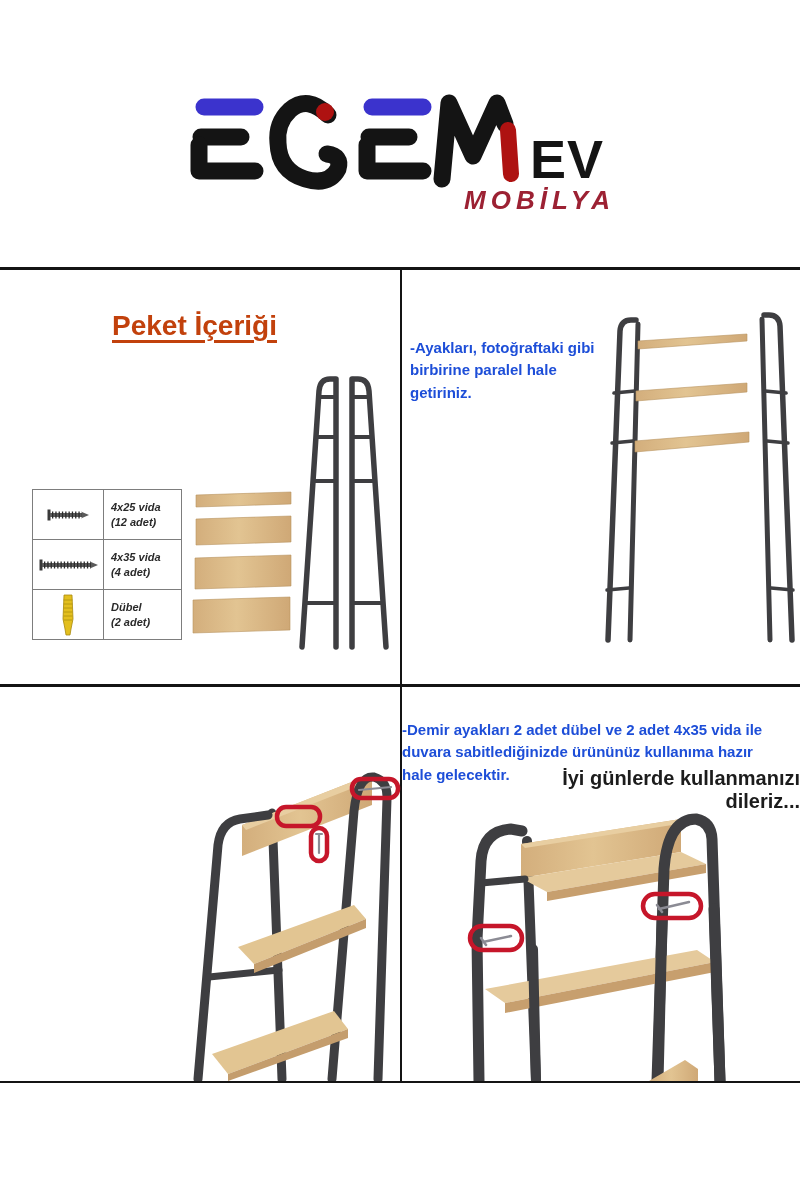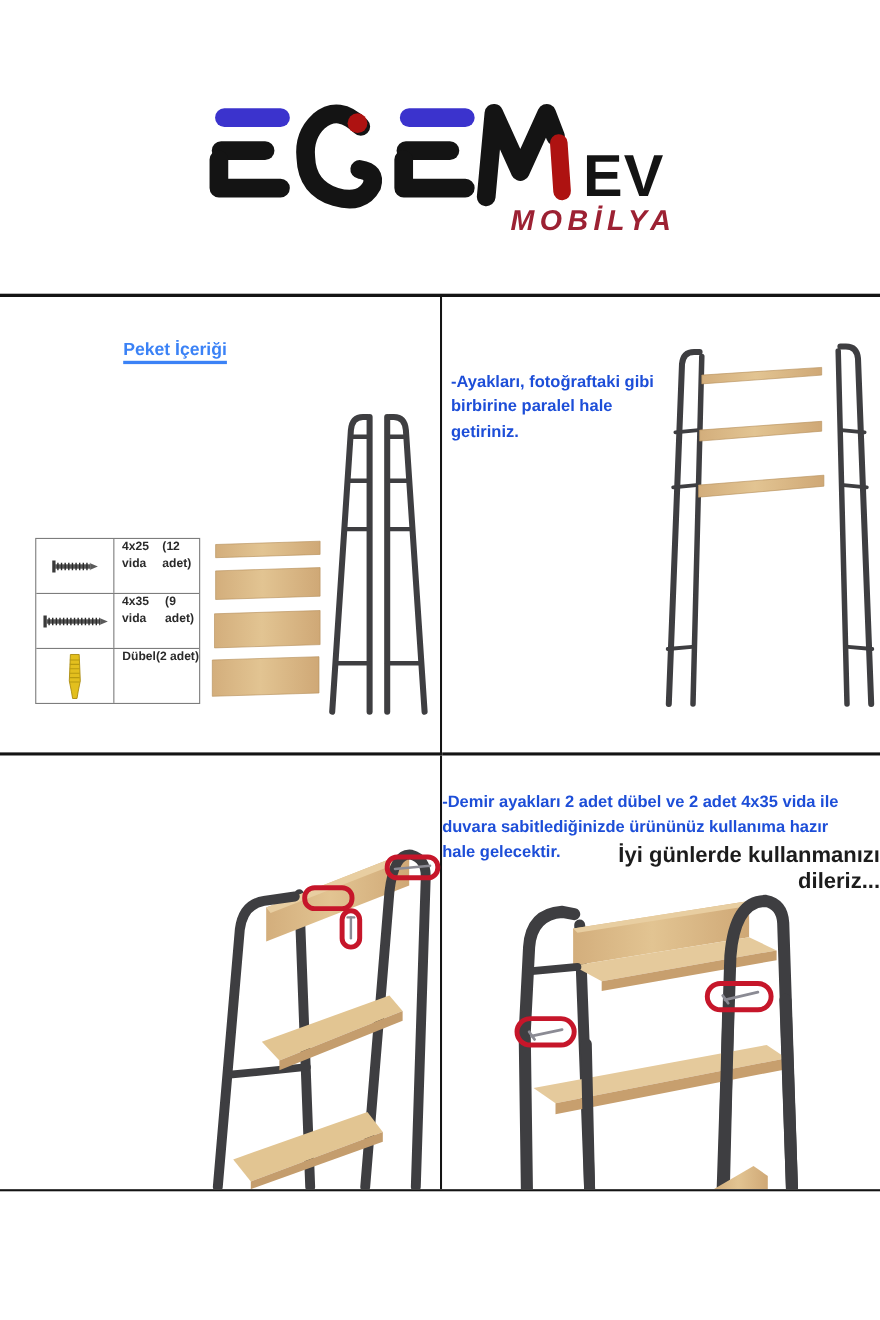--- a/index.html
+++ b/index.html
@@ -6,28 +6,28 @@
   .page{position:relative;width:800px;height:1200px;background:#ffffff;overflow:hidden;
         font-family:"Liberation Sans", sans-serif;}
   .logo-wrap{position:absolute;left:178px;top:82px;width:470px;height:150px;}
   .grid{position:absolute;left:0;top:267px;width:800px;height:811px;
         border-top:3px solid #141414;border-bottom:2px solid #141414;box-sizing:content-box;}
   .panel{position:absolute;box-sizing:border-box;background:#fff;}
   .panel-tl{left:0;top:0;width:402px;height:417px;border-right:2px solid #141414;border-bottom:3px solid #141414;}
   .panel-tr{left:402px;top:0;width:398px;height:417px;border-bottom:3px solid #141414;}
   .panel-bl{left:0;top:417px;width:402px;height:394px;border-right:2px solid #141414;}
   .panel-br{left:402px;top:417px;width:398px;height:394px;}
-  .pkg-title{position:absolute;left:112px;top:40px;font-size:16px;font-weight:bold;color:#3b82f6;
+  .pkg-title{position:absolute;left:112px;top:40px;font-size:28px;font-weight:bold;color:#c2410c;
              text-decoration:underline;text-underline-offset:5px;text-decoration-thickness:2.5px;text-align:center;}
   .parts-table{position:absolute;left:32px;top:219px;width:148px;border:1.5px solid #7d7d7d;background:#fff;}
   .part-row{display:flex;height:49px;border-bottom:1.5px solid #7d7d7d;}
   .part-row:last-child{border-bottom:none;}
   .part-icon-cell{width:70px;border-right:1.5px solid #7d7d7d;display:flex;align-items:center;justify-content:center;}
-  .part-label-cell{flex:1;display:flex;justify-content:center;padding-left:7px;
-                   font-size:11px;font-weight:bold;color:#2a2a2a;line-height:1.35;}
+  .part-label-cell{flex:1;display:flex;flex-direction:column;justify-content:center;padding-left:7px;
+                   font-size:11px;font-weight:bold;color:#2a2a2a;line-height:1.35;font-style:italic;}
   .illus{position:absolute;}
   .step-text{position:absolute;font-size:15px;font-weight:bold;color:#1d4ed8;line-height:1.48;white-space:pre-line;}
   .step-text .para{margin:0 0 17px 0;}
   .closing-text{position:absolute;left:0;right:0;top:80px;text-align:right;padding-left:94px;
                 font-size:20px;font-weight:bold;color:#1c1c1c;}
 </style>
 </head>
 <body>
 
 <div class="page">
@@ -85,21 +85,21 @@
           <div class="part-icon-cell">
             <svg width="63" height="16" viewBox="0 0 63 16">
               <line x1="4" y1="2.5" x2="4" y2="13.5" stroke="#3a3a3a" stroke-width="3"></line>
               <rect x="5" y="6" width="49" height="4" fill="#5a5a5a"></rect>
               <line x1="7" y1="8" x2="54" y2="8" stroke="#2b2b2b" stroke-width="7" stroke-dasharray="1.3,2"></line>
               <polygon points="54,5 61,8 54,11" fill="#5a5a5a"></polygon>
             </svg>
           </div>
           <div class="part-label-cell">
             <span>4x35 vida</span>
-            <span>(9 adet)</span>
+            <span>(4 adet)</span>
           </div>
         </div>
         <div class="part-row">
           <div class="part-icon-cell">
             <svg width="18" height="44" viewBox="0 0 18 44">
               <polygon points="5,2 13,2 14,26 12,36 11,42 7,42 6,36 4,26" fill="#e3bf1e" stroke="#a8890d" stroke-width="0.8"></polygon>
               <g stroke="#b89a10" stroke-width="1">
                 <line x1="4.5" y1="7" x2="13.5" y2="7"></line>
                   <line x1="4.5" y1="11" x2="13.5" y2="11"></line>
                 <line x1="4.5" y1="15" x2="13.5" y2="15"></line>

